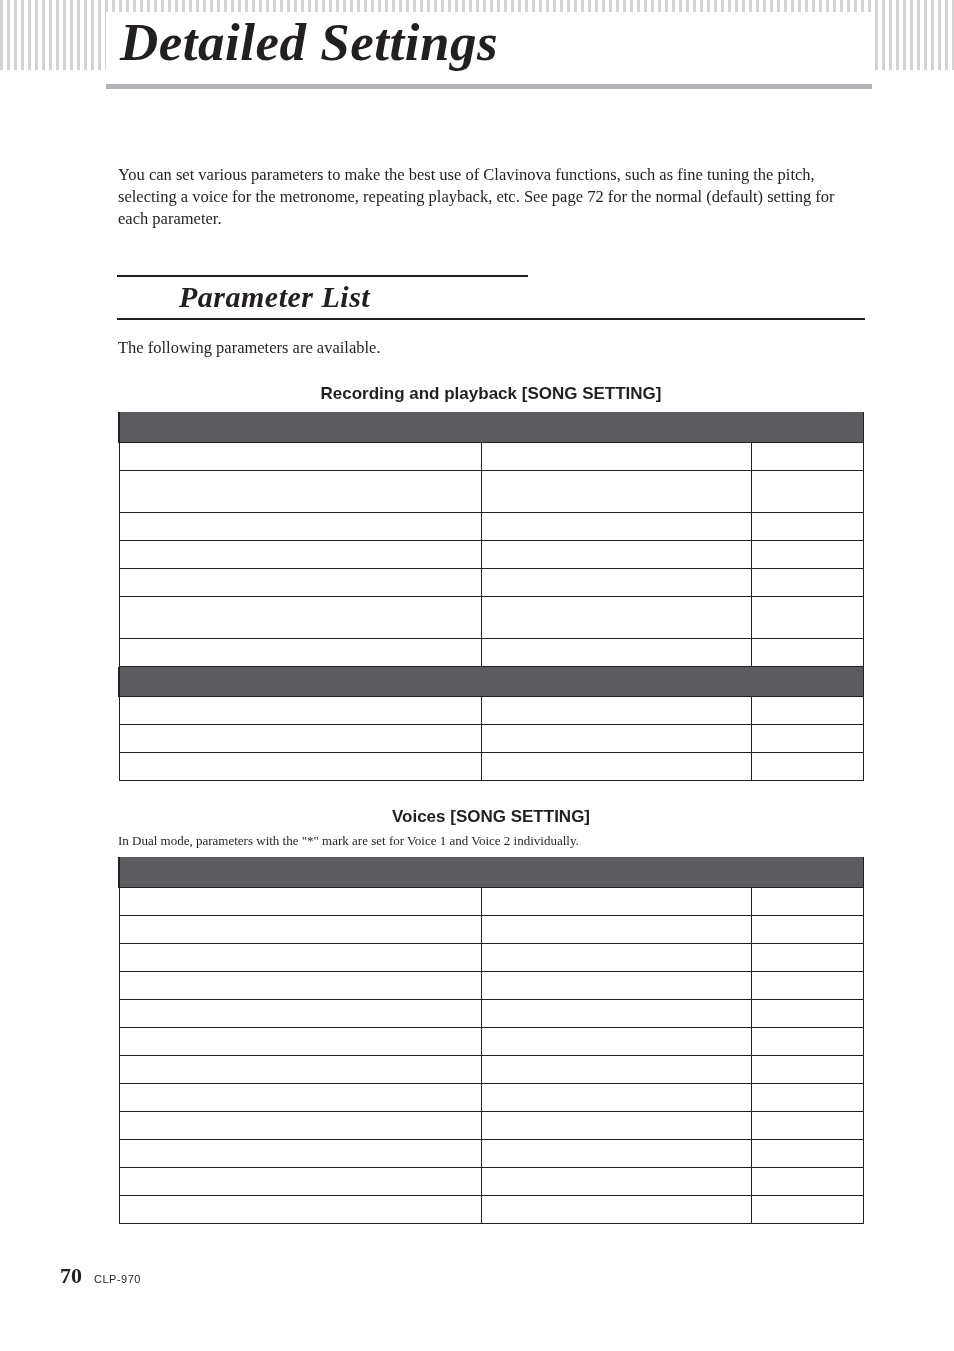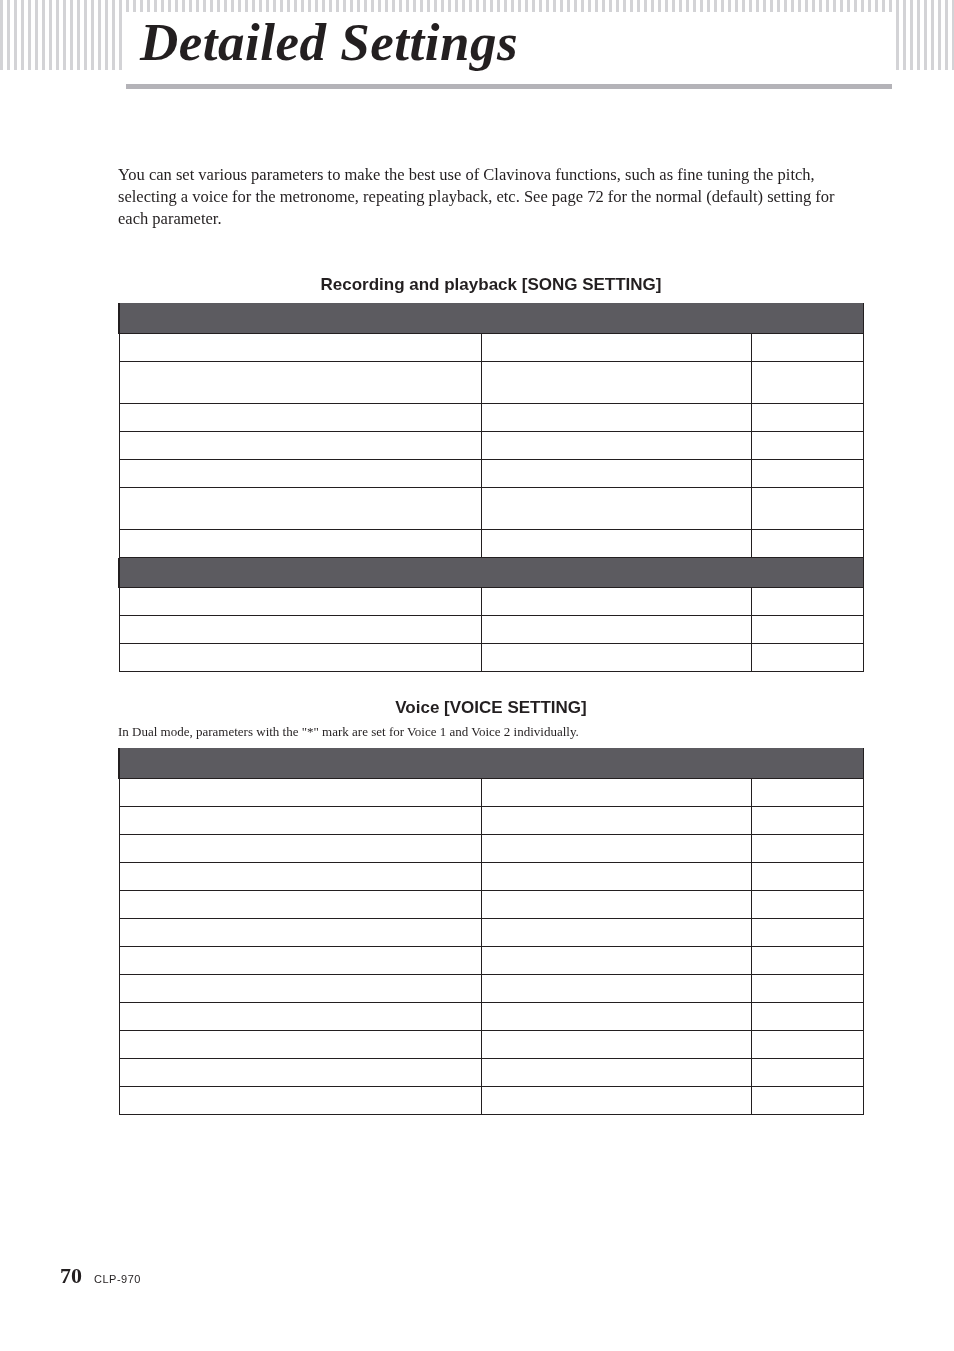--- a/index.html
+++ b/index.html
@@ -9,21 +9,21 @@
   background: #fff;
   font-family: "Times New Roman", Times, serif;
   color: #231f20;
   position: relative;
 }
 .header-stripes {
   height: 70px;
   background: repeating-linear-gradient(90deg, #d3d3d6 0, #d3d3d6 3.5px, #fff 3.5px, #fff 7px);
 }
 .page-title-wrap {
-  margin: -58px 0 0 78px;
+  margin: -58px 0 0 58px;
   width: 814px;
   padding-left: 48px;
 }
 .page-title {
   font-style: italic;
   font-weight: bold;
   font-size: 53px;
   letter-spacing: 0.5px;
   padding: 0 0 8px 14px;
   display: inline-block;
@@ -116,21 +116,26 @@
 
 <div class="page-title-wrap">
   <h1 class="page-title">Detailed Settings</h1>
   <div class="title-underline"></div>
 </div>
 
 <div class="content">
 
   <p class="intro">You can set various parameters to make the best use of Clavinova functions, such as fine tuning the pitch, selecting a voice for the metronome, repeating playback, etc. See page 72 for the normal (default) setting for each parameter.</p>
 
-
+  <div class="section-heading-wrap">
+    <div class="top-rule"></div>
+    <h2 class="section-heading">Parameter List</h2>
+  </div>
+
+  <p class="sub-intro">The following parameters are available.</p>
 
   <div class="table-title">Recording and playback [SONG SETTING]</div>
   <table class="first-table">
     <colgroup>
         <col class="c1">
         <col class="c2">
         <col class="c3">
       </colgroup>
     <thead>
         <tr>
@@ -203,21 +208,21 @@
           <td></td>
         </tr>
       <tr>
           <td></td>
           <td></td>
           <td></td>
         </tr>
     </tbody>
   </table>
 
-  <div class="table-title">Voice [VOICE SETTING]</div>
+  <div class="table-title">Voices [SONG SETTING]</div>
   <p class="table-note">In Dual mode, parameters with the "*" mark are set for Voice 1 and Voice 2 individually.</p>
   <table>
     <colgroup>
         <col class="c1">
         <col class="c2">
         <col class="c3">
       </colgroup>
     <thead>
         <tr>
           <td></td>

